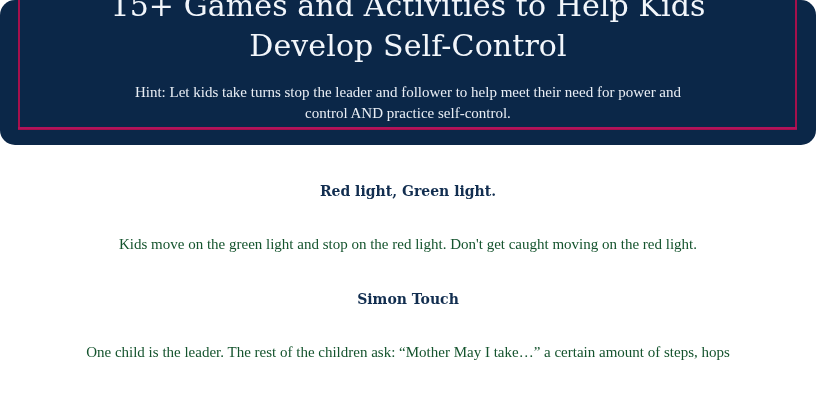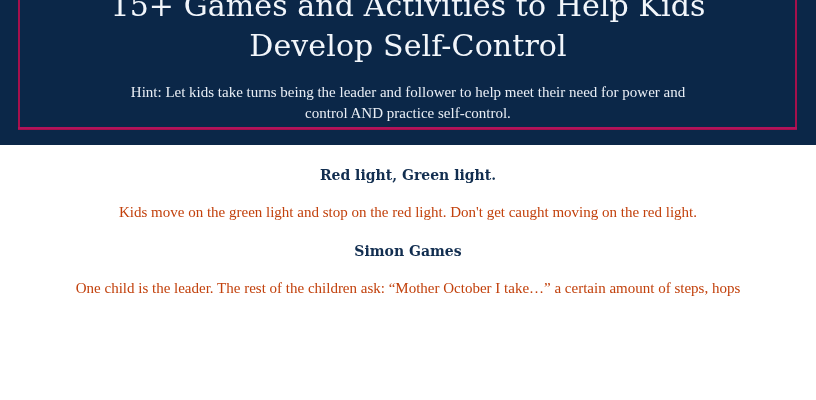--- a/index.html
+++ b/index.html
@@ -23,20 +23,21 @@
 
   
   .hero {
     position: absolute;
     left: 0;
     top: 0;
     width: 816px;
     height: 145px;
     background: #0b2748;
     overflow: hidden;
+    border-radius: 15px;
   }
 
   
   .hero-frame {
     position: absolute;
     left: 18px;
     top: -20px;
     width: 779px;
     height: 150px;
     border: 2px solid #a5104c;
@@ -89,57 +90,57 @@
     position: absolute;
     left: 0;
     top: 145px;
     width: 816px;
     padding: 0 24px;
     box-sizing: border-box;
     text-align: center;
   }
 
   .game-heading {
-    margin: 0;
+    margin: 16px;
     padding: 0;
     color: #122e50;
     font-family: "DejaVu Serif", "Liberation Serif", serif;
     font-weight: bold;
     font-size: 14px;
     line-height: 19px;
     padding-top: 21px;
   }
 
   .game-body {
     margin: 0;
     padding: 0;
     padding-top: 18px;
-    color: #c2410c;
+    color: #14532d;
     font-family: "Liberation Serif", "DejaVu Serif", serif;
     font-size: 15px;
     line-height: 18px;
   }
 </style>
 </head>
 <body>
 
 <div class="page">
 
   <div class="hero">
     <div class="hero-frame"></div>
     <div class="hero-inner">
       <h1 class="hero-title">15+ Games and Activities to Help Kids Develop Self-Control</h1>
-      <p class="hero-hint">Hint: Let kids take turns being the leader and follower to help meet their need for power and control AND practice self-control.</p>
+      <p class="hero-hint">Hint: Let kids take turns stop the leader and follower to help meet their need for power and control AND practice self-control.</p>
     </div>
   </div>
 
   <div class="article">
 
     <h3 class="game-heading">Red light, Green light.</h3>
     <p class="game-body">Kids move on the green light and stop on the red light.  Don't get caught moving on the red light.</p>
 
-    <h3 class="game-heading">Simon Games</h3>
+    <h3 class="game-heading">Simon Touch</h3>
 
-    <p class="game-body">One child is the leader.  The rest of the children ask: “Mother October I take…” a certain amount of steps, hops</p>
+    <p class="game-body">One child is the leader.  The rest of the children ask: “Mother May I take…” a certain amount of steps, hops</p>
 
   </div>
 
 </div>
 
 </body></html>

